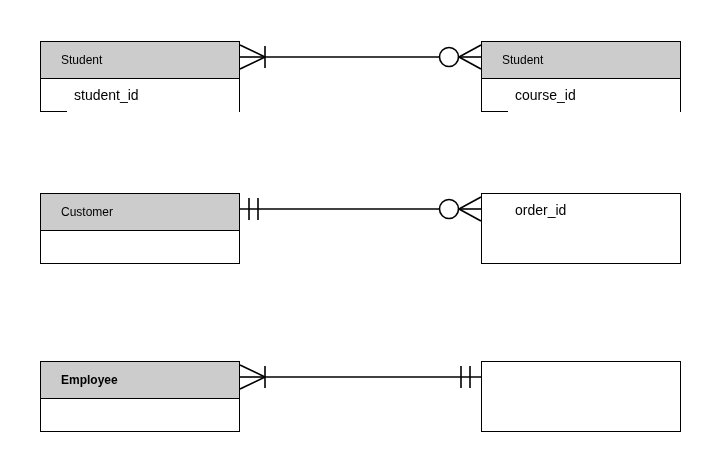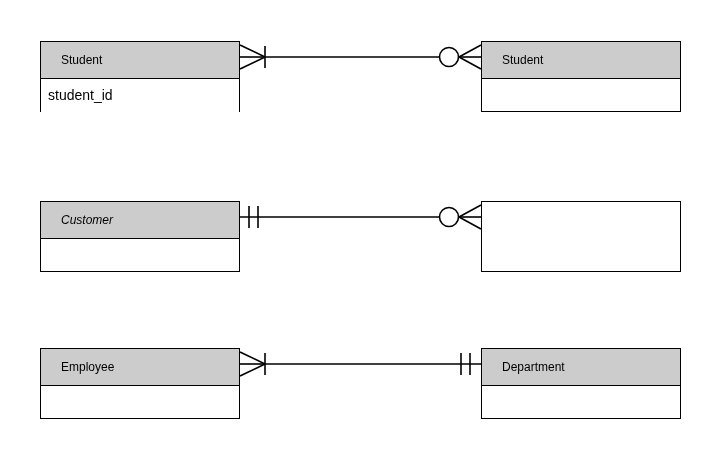--- a/index.html
+++ b/index.html
@@ -54,20 +54,21 @@
     height: 33px;
     line-height: 33px;
     box-sizing: border-box;
     background: #ffffff;
     text-align: left;
     padding-left: 7px;
     font-size: 14px;
     color: #000000;
     white-space: nowrap;
     overflow: hidden;
+    margin-left: 26px;
   }
   .connector {
     position: absolute;
     left: 230px;
     top: 0;
     width: 260px;
     height: 73px;
     overflow: visible;
   }
   .connector svg {
@@ -103,24 +104,25 @@
           <circle cx="219" cy="16" r="9.5" fill="#ffffff" stroke="#000000" stroke-width="1.6"></circle>
           <line x1="251" y1="4" x2="229" y2="16" stroke="#000000" stroke-width="1.6"></line>
           <line x1="251" y1="16" x2="229" y2="16" stroke="#000000" stroke-width="1.6"></line>
           <line x1="251" y1="28" x2="229" y2="16" stroke="#000000" stroke-width="1.6"></line>
         </g>
       </svg>
     </div>
 
     <div class="entity right">
       <div class="entity-header">Student</div>
+      <div class="entity-attr">course_id</div>
     </div>
   </div>
 
-  <div class="relationship" style="top:201px;font-style:italic;">
+  <div class="relationship" style="top:193px;">
 
     <div class="entity left">
       <div class="entity-header">Customer</div>
     </div>
 
     <div class="connector">
       <svg width="260" height="73" viewBox="0 0 260 73">
 
         <line x1="10" y1="16" x2="219" y2="16" stroke="#000000" stroke-width="1.6"></line>
 
@@ -132,24 +134,25 @@
         <g>
           <circle cx="219" cy="16" r="9.5" fill="#ffffff" stroke="#000000" stroke-width="1.6"></circle>
           <line x1="251" y1="4" x2="229" y2="16" stroke="#000000" stroke-width="1.6"></line>
           <line x1="251" y1="16" x2="229" y2="16" stroke="#000000" stroke-width="1.6"></line>
           <line x1="251" y1="28" x2="229" y2="16" stroke="#000000" stroke-width="1.6"></line>
         </g>
       </svg>
     </div>
 
     <div class="entity right">
+      <div class="entity-attr">order_id</div>
     </div>
   </div>
 
-  <div class="relationship" style="top:348px;">
+  <div class="relationship" style="top:361px;font-weight:bold;">
 
     <div class="entity left">
       <div class="entity-header">Employee</div>
     </div>
 
     <div class="connector">
       <svg width="260" height="73" viewBox="0 0 260 73">
 
         <line x1="35" y1="16" x2="251" y2="16" stroke="#000000" stroke-width="1.6"></line>
 
@@ -161,17 +164,16 @@
         </g>
 
         <g>
           <line x1="231" y1="5" x2="231" y2="27" stroke="#000000" stroke-width="1.6"></line>
           <line x1="240" y1="5" x2="240" y2="27" stroke="#000000" stroke-width="1.6"></line>
         </g>
       </svg>
     </div>
 
     <div class="entity right">
-      <div class="entity-header">Department</div>
     </div>
   </div>
 
 </div>
 
 </body></html>

